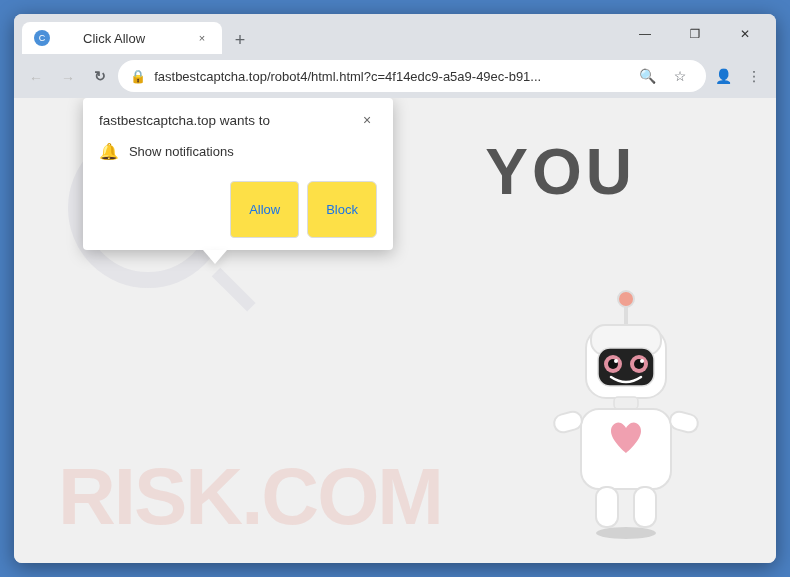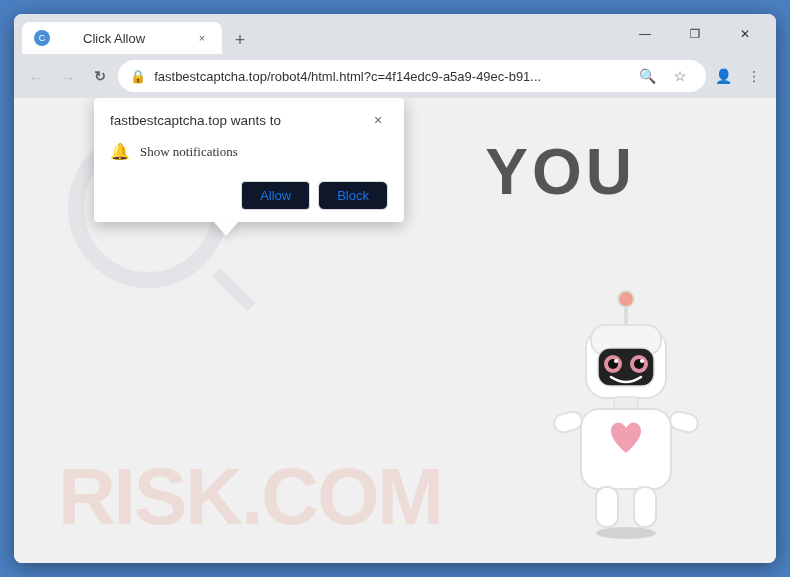--- a/index.html
+++ b/index.html
@@ -250,21 +250,21 @@
       bottom: 10px;
       right: 50px;
       width: 200px;
       height: 280px;
     }
 
     
     .notification-popup {
       position: absolute;
       top: 0;
-      left: 80px;
+      left: 69px;
       width: 310px;
       background: white;
       border-radius: 4px;
       box-shadow: 0 4px 16px rgba(0,0,0,0.25);
       padding: 0;
       z-index: 10;
     }
     .popup-header {
       display: flex;
       align-items: center;
@@ -293,35 +293,34 @@
       padding: 4px 16px 12px 16px;
     }
     .bell-icon {
       color: #555;
       font-size: 16px;
       flex-shrink: 0;
     }
     .notification-label {
       font-size: 13px;
       color: #333;
-      font-family: Liberation Serif, serif;
     }
     .popup-actions {
       display: flex;
       justify-content: flex-end;
       gap: 8px;
       padding: 8px 16px 12px 16px;
     }
     .popup-btn {
-      padding: 6px 18px;
+      padding: 20px 18px;
       border-radius: 4px;
       font-size: 13px;
       cursor: pointer;
       border: 1px solid #dadce0;
-      background: #0f172a;
+      background: #fde047;
       color: #1a73e8;
       font-weight: 500;
     }
     .popup-btn.block {
       color: #1a73e8;
       border-radius: 6px;
     }
     
     .popup-tail {
       position: absolute;

